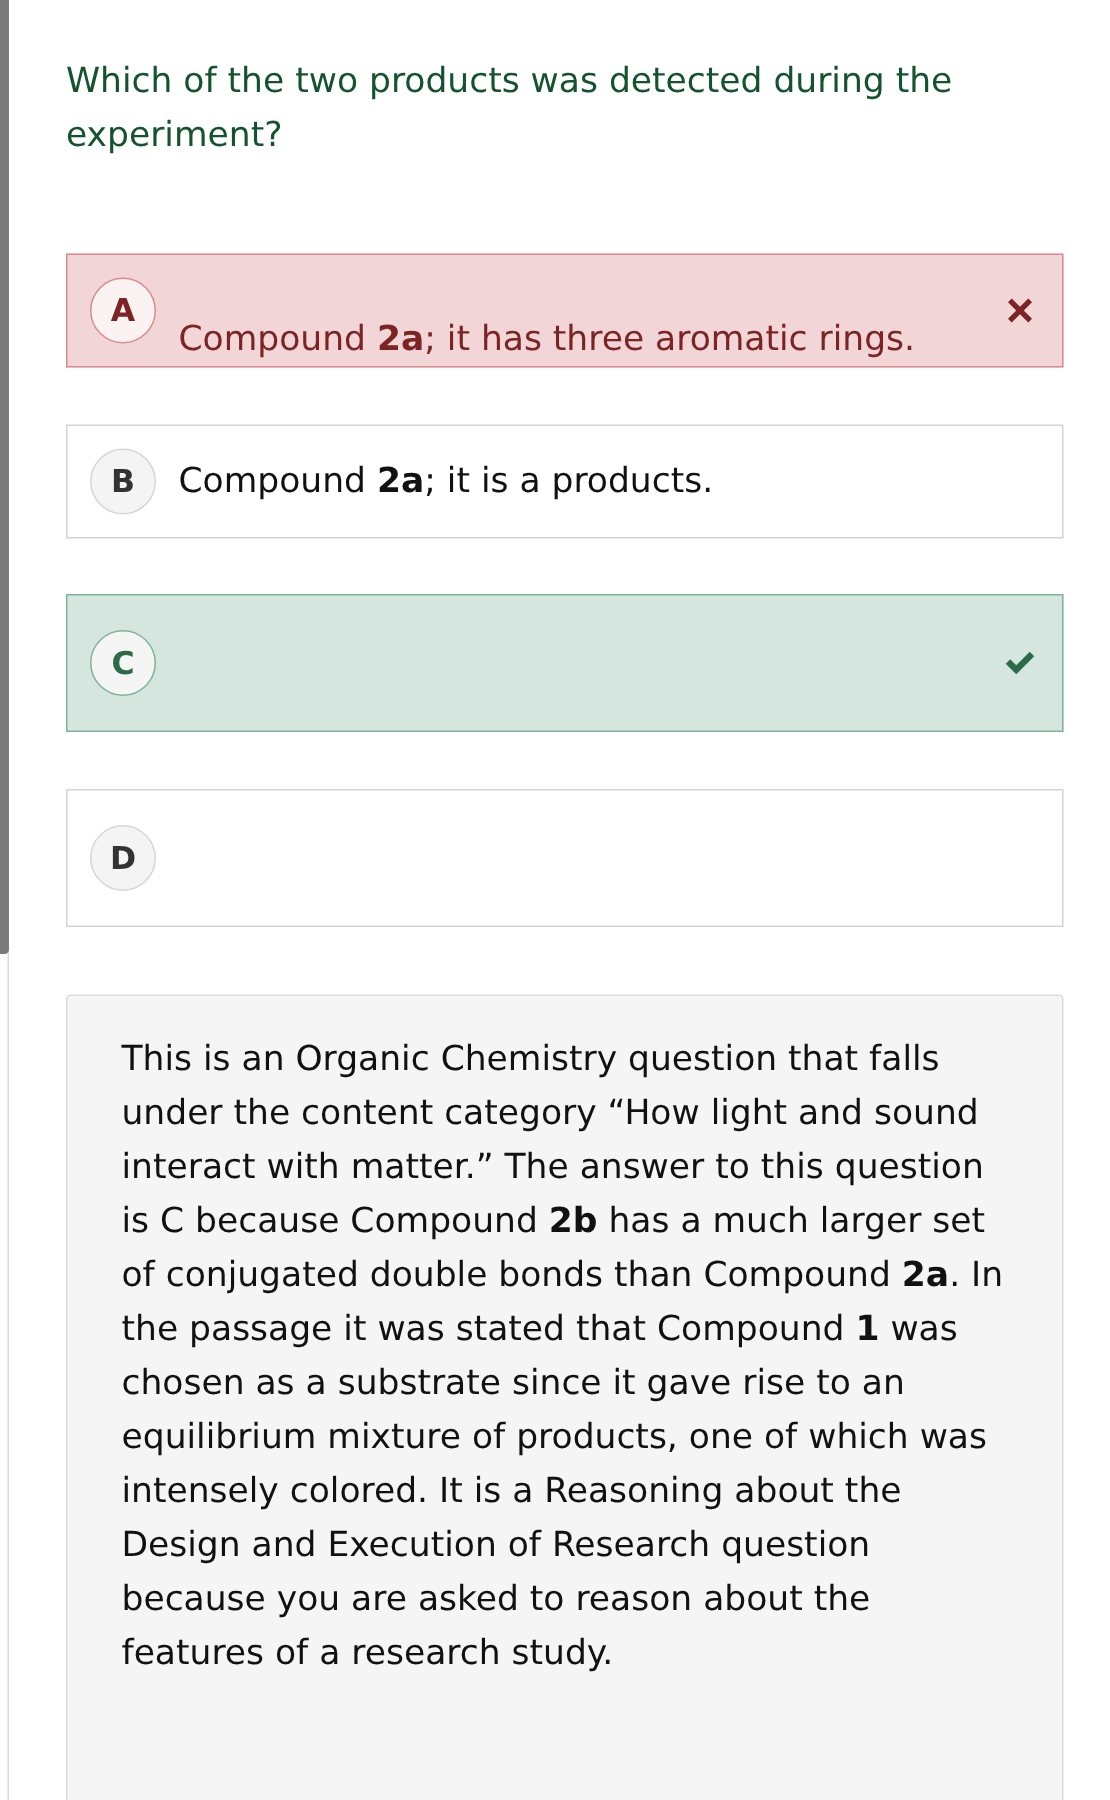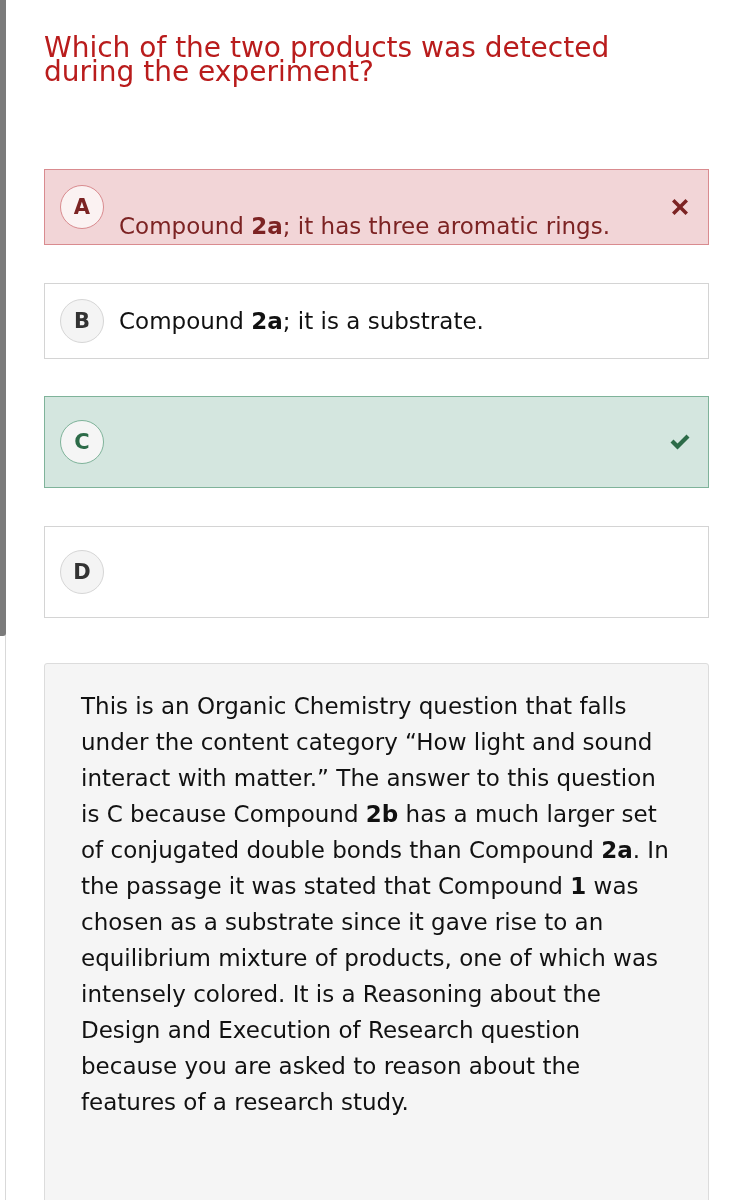--- a/index.html
+++ b/index.html
@@ -12,21 +12,21 @@
   .scroll-track {
     position: absolute; left: 0; top: 0; width: 6px; height: 1200px;
     background: #ffffff; border-right: 1px solid #d9d9d9; box-sizing: border-box;
   }
   .scroll-thumb {
     position: absolute; left: 0; top: 0; width: 6px; height: 636px;
     background: #7b7b7b; border-bottom-right-radius: 3px;
   }
   .question {
     position: absolute; left: 44px; top: 36px; width: 660px;
-    font-size: 28px; line-height: 24px; color: #b91c1c;
+    font-size: 23px; line-height: 36px; color: #14532d;
   }
   .option {
     position: absolute; left: 44px; width: 665px; box-sizing: border-box;
     border: 1px solid #d4d4d4; background: #ffffff;
     display: flex; align-items: center;
     font-size: 23px; line-height: 34px;
   }
   .option .letter {
     position: absolute; left: 15px; top: 50%; transform: translateY(-50%);
     width: 44px; height: 44px; border-radius: 50%; box-sizing: border-box;
@@ -62,21 +62,21 @@
 <div class="option wrong" style="top:169px;height:76px;">
   <div class="letter">A</div>
   <div class="text" style="width:540px;margin-top:38px;"><span>Compound </span><b>2a</b><span>; it has three aromatic rings.</span></div>
   <svg class="status-icon" viewBox="0 0 24 24">
     <path d="M4 6.5 L6.5 4 L12 9.5 L17.5 4 L20 6.5 L14.5 12 L20 17.5 L17.5 20 L12 14.5 L6.5 20 L4 17.5 L9.5 12 Z" fill="#7c2323"></path>
   </svg>
 </div>
 
 <div class="option" style="top:283px;height:76px;">
   <div class="letter">B</div>
-  <div class="text"><span>Compound </span><b>2a</b><span>; it is a substrate.</span></div>
+  <div class="text"><span>Compound </span><b>2a</b><span>; it is a products.</span></div>
 </div>
 
 <div class="option correct" style="top:396px;height:92px;">
   <div class="letter">C</div>
   <svg class="status-icon" viewBox="0 0 24 24">
     <path d="M2.5 12.5 L5.5 9.5 L9.5 13.5 L18.5 4.5 L21.5 7.5 L9.5 19.5 Z" fill="#2c6b48"></path>
   </svg>
 </div>
 
 <div class="option" style="top:526px;height:92px;">

